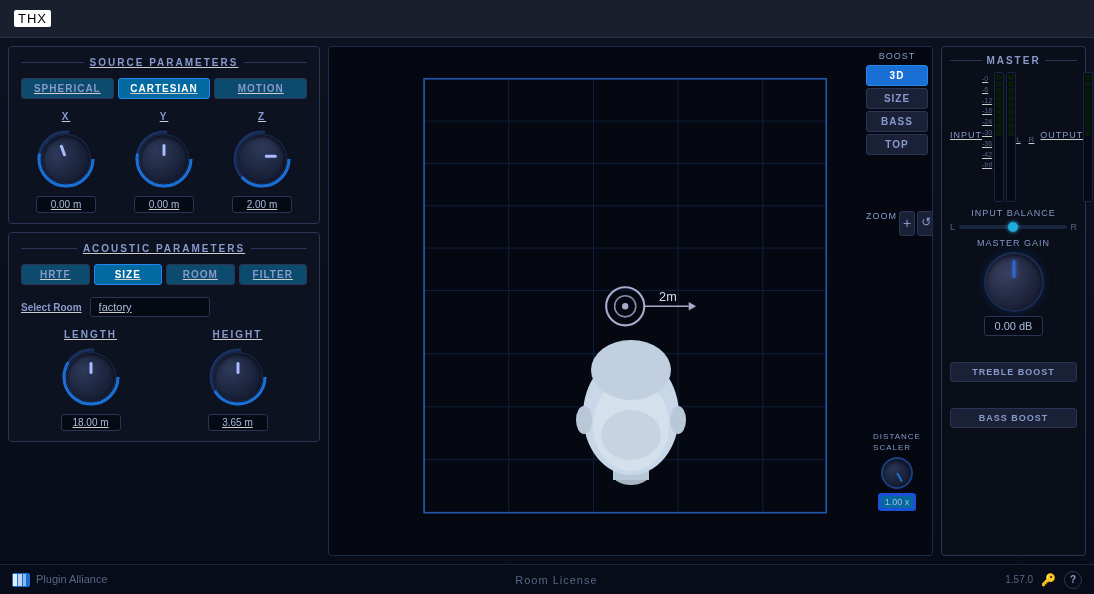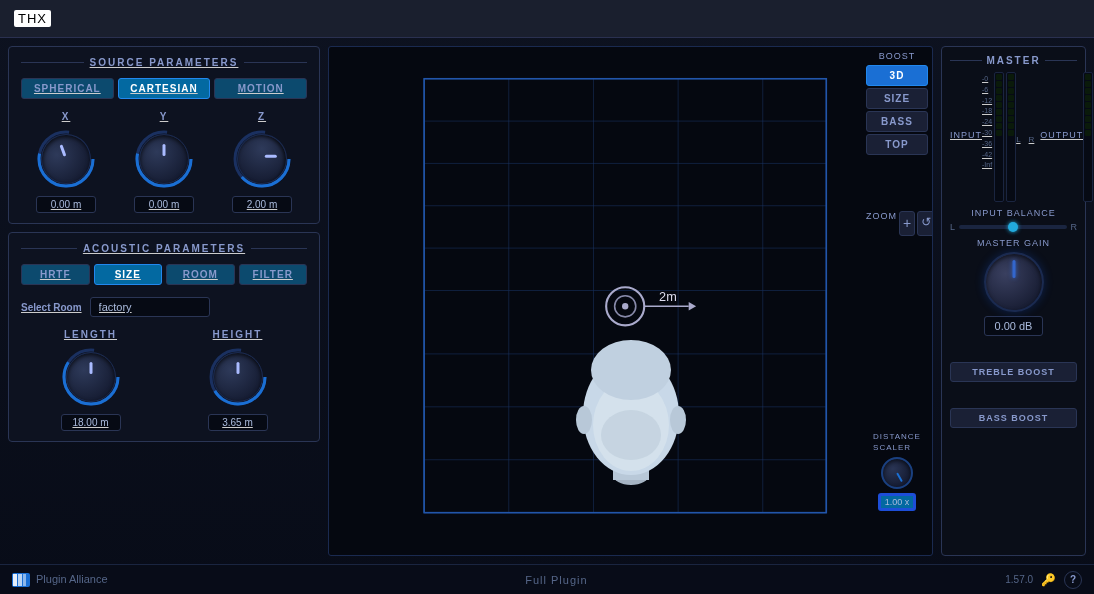--- a/index.html
+++ b/index.html
@@ -979,21 +979,21 @@
     <div class="plugin-alliance">
       <div class="pa-icon">
         <svg width="16" height="12" viewBox="0 0 16 12">
           <rect x="0" y="0" width="4" height="12" fill="#fff" opacity="0.9"></rect>
           <rect x="5" y="0" width="4" height="12" fill="#fff" opacity="0.7"></rect>
           <rect x="10" y="0" width="3" height="12" fill="#fff" opacity="0.5"></rect>
         </svg>
       </div>
       <span>Plugin Alliance</span>
     </div>
-    <span class="license-text">Full Plugin</span>
+    <span class="license-text">Room License</span>
     <div class="version-row">
       <span class="version-text">1.57.0</span>
       <span class="key-icon">🔑</span>
       <div class="help-btn">?</div>
     </div>
   </div>
 
 </div>
 
 </body></html>

